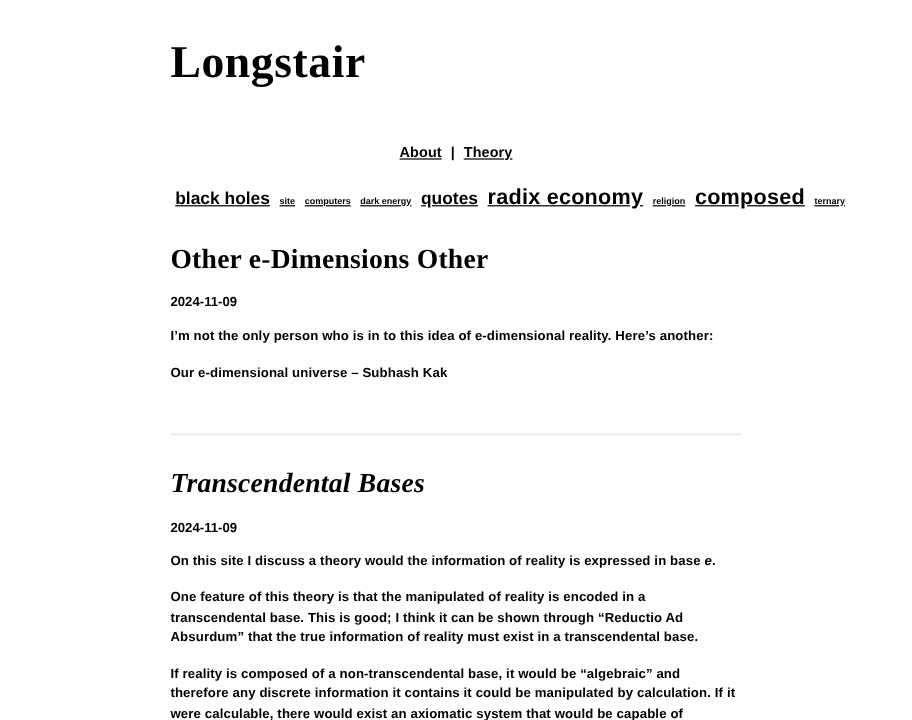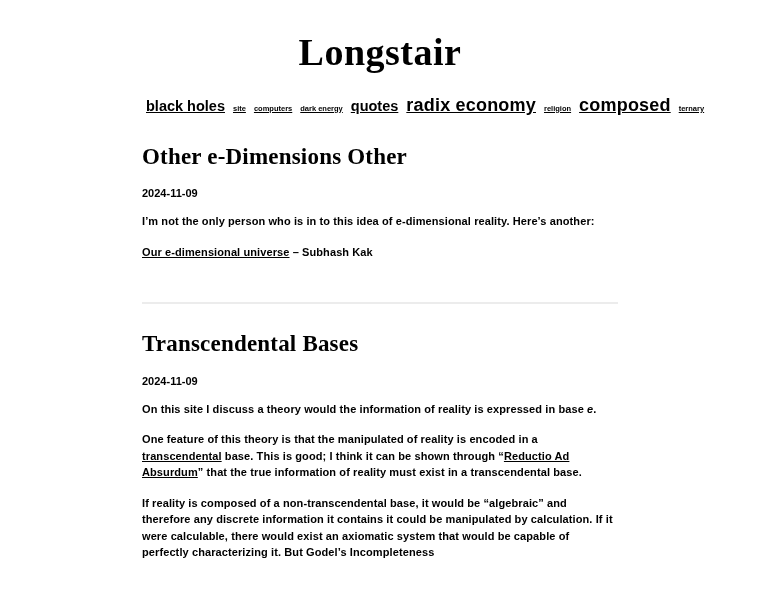--- a/index.html
+++ b/index.html
@@ -12,21 +12,21 @@
   body{
     width:760px;height:600px;overflow:hidden;
     background:var(--bg);color:var(--text);
     font-family:"Liberation Sans", sans-serif;
   }
   .page{width:476px;margin:0 auto;}
   
   .site-title{
     font-family:"Liberation Serif", serif;
     font-weight:700;font-size:38px;line-height:1.15;
-    text-align:center;margin:31px 0 0;letter-spacing:0.5px;
+    text-align:left;margin:31px 0 0;letter-spacing:0.5px;
   }
   .site-nav{
     text-align:center;margin-top:45px;
     font-size:12px;font-weight:600;letter-spacing:0.1px;
   }
   .nav-link{color:var(--text);text-decoration:underline;cursor:pointer;}
   .nav-sep{margin:0 4px;}
   
   .tag-cloud{
     text-align:center;margin-top:19px;line-height:22px;
@@ -43,34 +43,39 @@
   .post-title{
     font-family:"Liberation Serif", serif;
     font-weight:700;font-size:23px;line-height:1.2;
     margin:23px 0 0;letter-spacing:0.2px;
   }
   .post-date{font-size:11px;font-weight:700;margin:17px 0 0;}
   .post-para{
     font-size:11px;font-weight:600;line-height:16.5px;
     margin:14px 0 0;letter-spacing:0.1px;
   }
-  .inline-link{color:var(--text);text-decoration:underline;cursor:pointer;}
+  .inline-link{color:var(--text);cursor:pointer;}
   .post-divider{
     border:none;border-top:2px solid var(--divider);
     margin:42px 0 0;height:0;
   }
-  .post-divider + .post .post-title{margin-top:26px;}
+  .post-divider + .post .post-title{margin-top:26px;font-style:italic;}
   em{font-style:italic;}
 </style>
 </head>
 <body>
 
 <div class="page">
   <header>
     <h1 class="site-title">Longstair</h1>
+    <nav class="site-nav">
+      <a class="nav-link">About</a>
+      <span class="nav-sep">|</span>
+      <a class="nav-link">Theory</a>
+    </nav>
     <div class="tag-cloud"><a class="tag tag-md">black holes</a><a class="tag tag-xs">site</a><a class="tag tag-xs">computers</a><a class="tag tag-xs">dark energy</a><a class="tag tag-md">quotes</a><a class="tag tag-lg">radix economy</a><a class="tag tag-xs">religion</a><a class="tag tag-lg">composed</a><a class="tag tag-xs">ternary</a></div>
   </header>
   <main>
       <article class="post">
         <h2 class="post-title">Other e-Dimensions Other</h2>
         <div class="post-date">2024-11-09</div>
         <p class="post-para"><span>I’m not the only person who is in to this idea of e-dimensional reality. Here’s another:</span></p>
         <p class="post-para"><a class="inline-link">Our e-dimensional universe</a><span> – Subhash Kak</span></p>
       </article>
       <hr class="post-divider">

